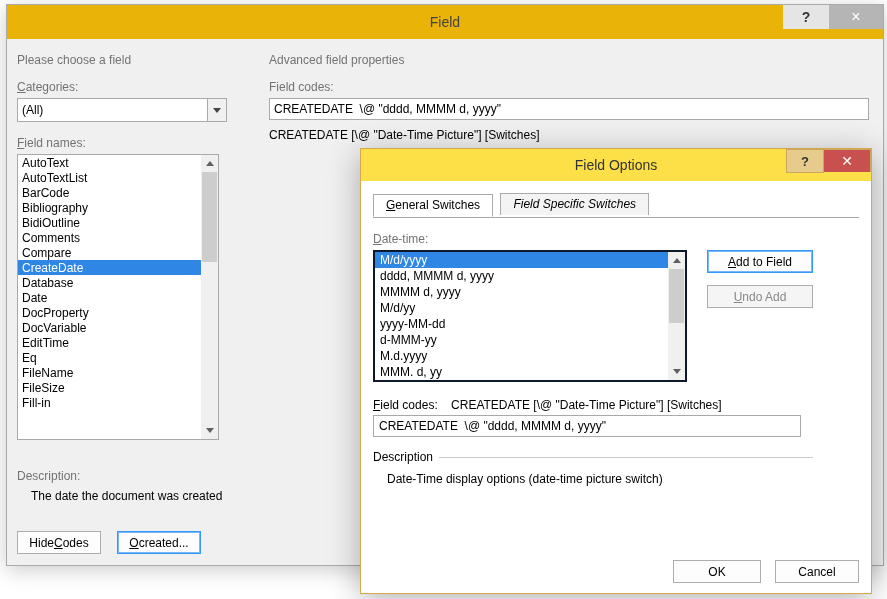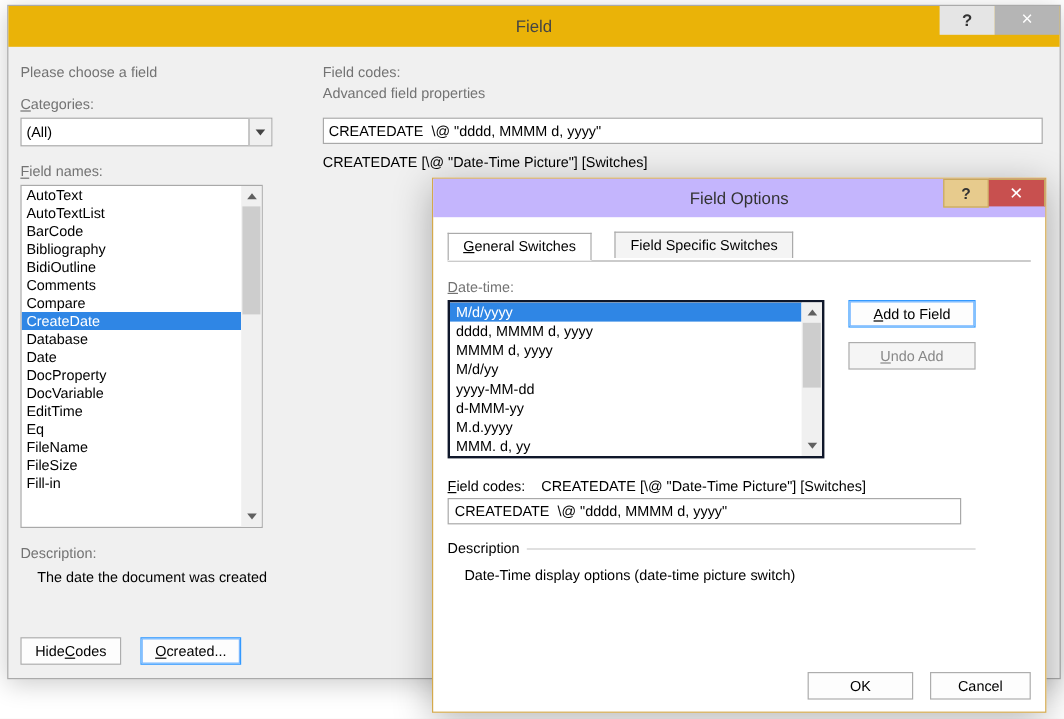--- a/index.html
+++ b/index.html
@@ -153,21 +153,21 @@
     border-right: 4px solid transparent;
     border-top: 5px solid #606060;
   }
   .thumb {
     position: absolute;
     left: 1px;
     right: 1px;
     background: #cdcdcd;
   }
   .desc-label {
-    margin-top: 14px;
+    margin-top: 29px;
   }
   .desc-text {
     margin-top: 6px;
     padding-left: 14px;
   }
   .btn {
     background: #fdfdfd;
     border: 1px solid #adadad;
     min-width: 84px;
     height: 23px;
@@ -213,21 +213,21 @@
     left: 360px;
     top: 148px;
     width: 510px;
     height: 444px;
     background: #fff;
     border: 1px solid #d4a94b;
     box-shadow: 0 6px 30px rgba(0,0,0,.3);
   }
   .titlebar-options {
     height: 32px;
-    background: #c4b5fd;
+    background: #fde047;
     display: flex;
     align-items: center;
     justify-content: center;
     position: relative;
     color: #333;
     font-size: 14px;
   }
   .winbtns-options {
     position: absolute;
     right: 0; top: 0;
@@ -261,32 +261,33 @@
     left: 0; right: 0; bottom: 0;
     border-bottom: 1px solid #aaa;
   }
   .tab {
     position: relative;
     display: inline-block;
     border: 1px solid #aaa;
     border-bottom: none;
     background: #fff;
     padding: 3px 12px 4px 12px;
-    margin-right: 16px;
+    margin-right: 4px;
     font-size: 12px;
     bottom: -1px;
     z-index: 2;
   }
   .tab.active {
     background: #fff;
     border-bottom: 1px solid #fff;
   }
   .tab.inactive {
     background: #f4f4f4;
     bottom: 0;
+    font-style: italic;
   }
   .tabpanel {
     position: relative;
     border-top: none;
     padding-top: 14px;
   }
   .dt-list {
     border: 2px solid #0f172a;
     background: #fff;
     width: 310px;
@@ -420,22 +421,22 @@
             <span>odes</span>
         </button>
         <button class="btn focused">
           <span class="und">O</span>
             <span>created...</span>
         </button>
       </div>
     </div>
 
     <div class="col-right">
+      <div class="label section-title">Advanced field properties</div>
       <div class="label">Field codes:</div>
-      <div class="label section-title">Advanced field properties</div>
       <input class="field-codes-input" value="CREATEDATE  \@ &quot;dddd, MMMM d, yyyy&quot;" style="">
       <div class="syntax">CREATEDATE [\@ "Date-Time Picture"] [Switches]</div>
     </div>
   </div>
 </div>
 
 <div class="dialog dlg-options">
   <div class="titlebar-options">
     <span>Field Options</span>
     <div class="winbtns-options">

